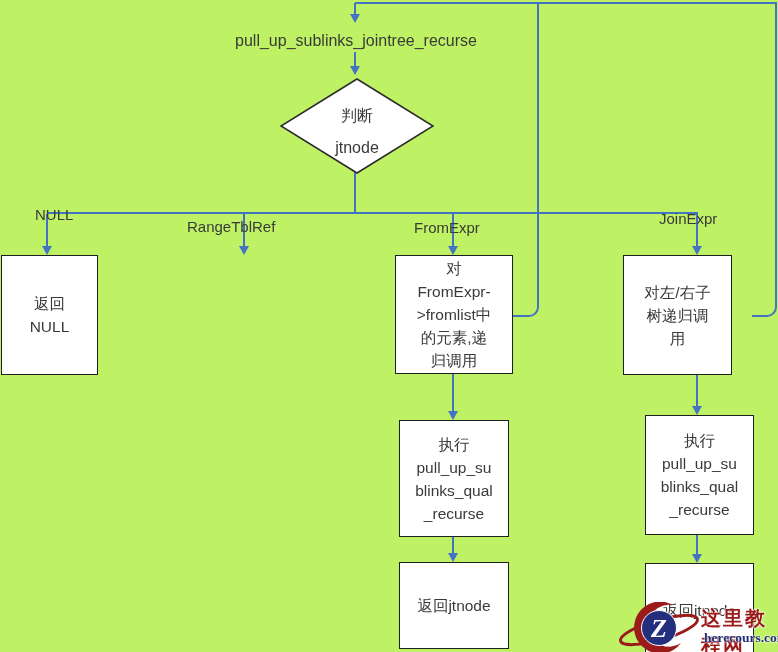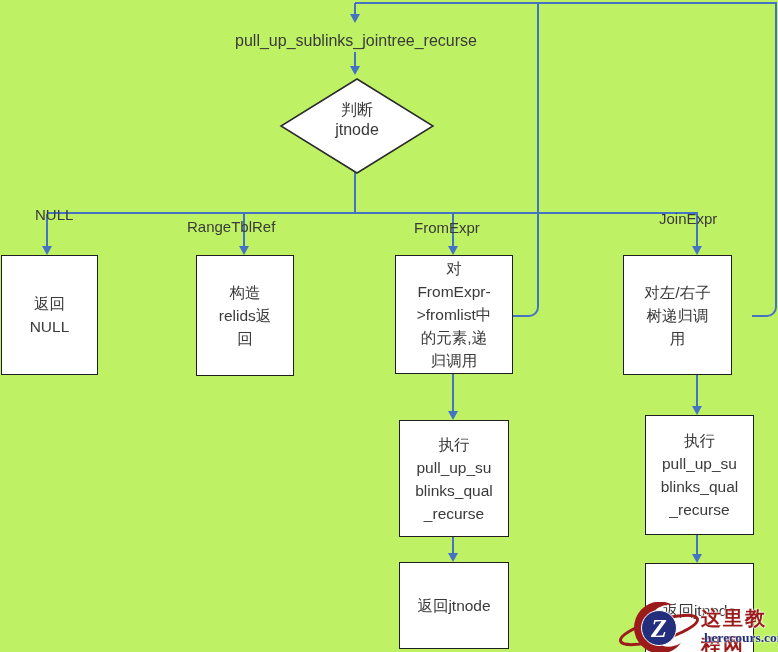--- a/index.html
+++ b/index.html
@@ -17,21 +17,21 @@
     border-top:9px solid #4573c4;}
   
   .box{
     position:absolute;border:1.5px solid #1f1f1f;background:#fff;
     display:flex;align-items:center;justify-content:center;text-align:center;
     font-size:15.5px;line-height:23px;white-space:pre-line;z-index:2;
   }
   .lbl{position:absolute;font-size:15px;z-index:3;}
   .title-lbl{position:absolute;text-align:center;font-size:16px;z-index:3;}
   .diamond-svg{position:absolute;z-index:2;}
-  .diamond-txt{position:absolute;text-align:center;font-size:16px;line-height:20px;white-space:pre-line;z-index:3;}
+  .diamond-txt{position:absolute;text-align:center;font-size:16px;line-height:32px;white-space:pre-line;z-index:3;}
   
   .wm{position:absolute;z-index:5;}
   .wm-name{position:absolute;font-size:20px;font-weight:bold;color:#9b1b1b;letter-spacing:2px;
     text-shadow:0 0 2px #fff,0 0 2px #fff,0 0 2px #fff;z-index:6;}
   .wm-url{position:absolute;font-size:13.5px;font-weight:bold;color:#21307a;
     font-family:"Liberation Serif","DejaVu Serif",serif;
     text-shadow:0 0 2px #fff,0 0 2px #fff;z-index:6;}
 </style>
 </head>
 <body>
@@ -68,23 +68,20 @@
   <div class="arrow-down" style="left:42px;top:246px;"></div>
   <div class="vline" style="left:243px;top:214px;height:32px;"></div>
   <div class="arrow-down" style="left:239px;top:246px;"></div>
   <div class="vline" style="left:452px;top:214px;height:32px;"></div>
   <div class="arrow-down" style="left:448px;top:246px;"></div>
   <div class="vline" style="left:696px;top:214px;height:32px;"></div>
   <div class="arrow-down" style="left:692px;top:246px;"></div>
 
   <div class="box" style="left:1px;top:255px;width:95px;height:118px;">返回
 NULL</div>
-  <div class="box" style="left:196px;top:255px;width:96px;height:119px;">构造
-relids返
-回</div>
   <div class="box" style="left:395px;top:255px;width:116px;height:117px;">对
 FromExpr-
 &gt;fromlist中
 的元素,递
 归调用</div>
   <div class="box" style="left:623px;top:255px;width:107px;height:118px;">对左/右子
 树递归调
 用</div>
 
   <div class="vline" style="left:452px;top:373px;height:39px;"></div>

